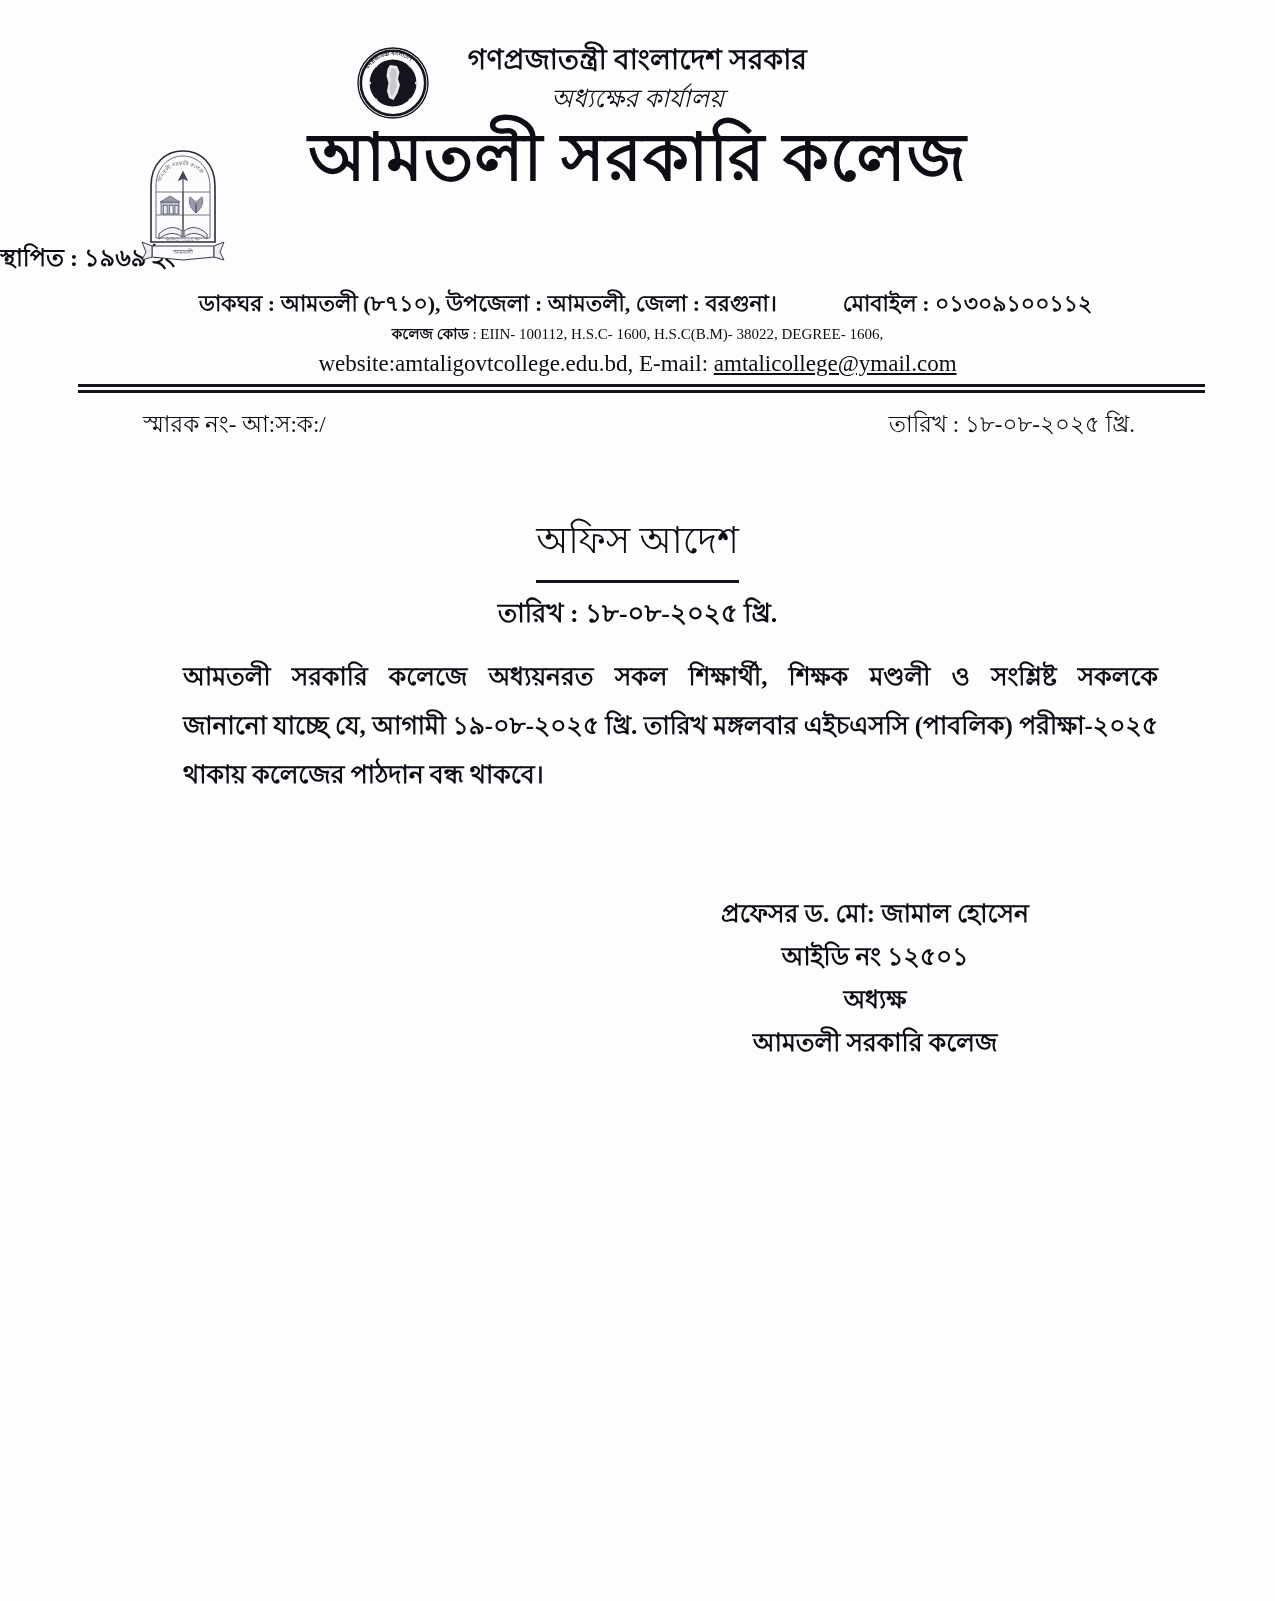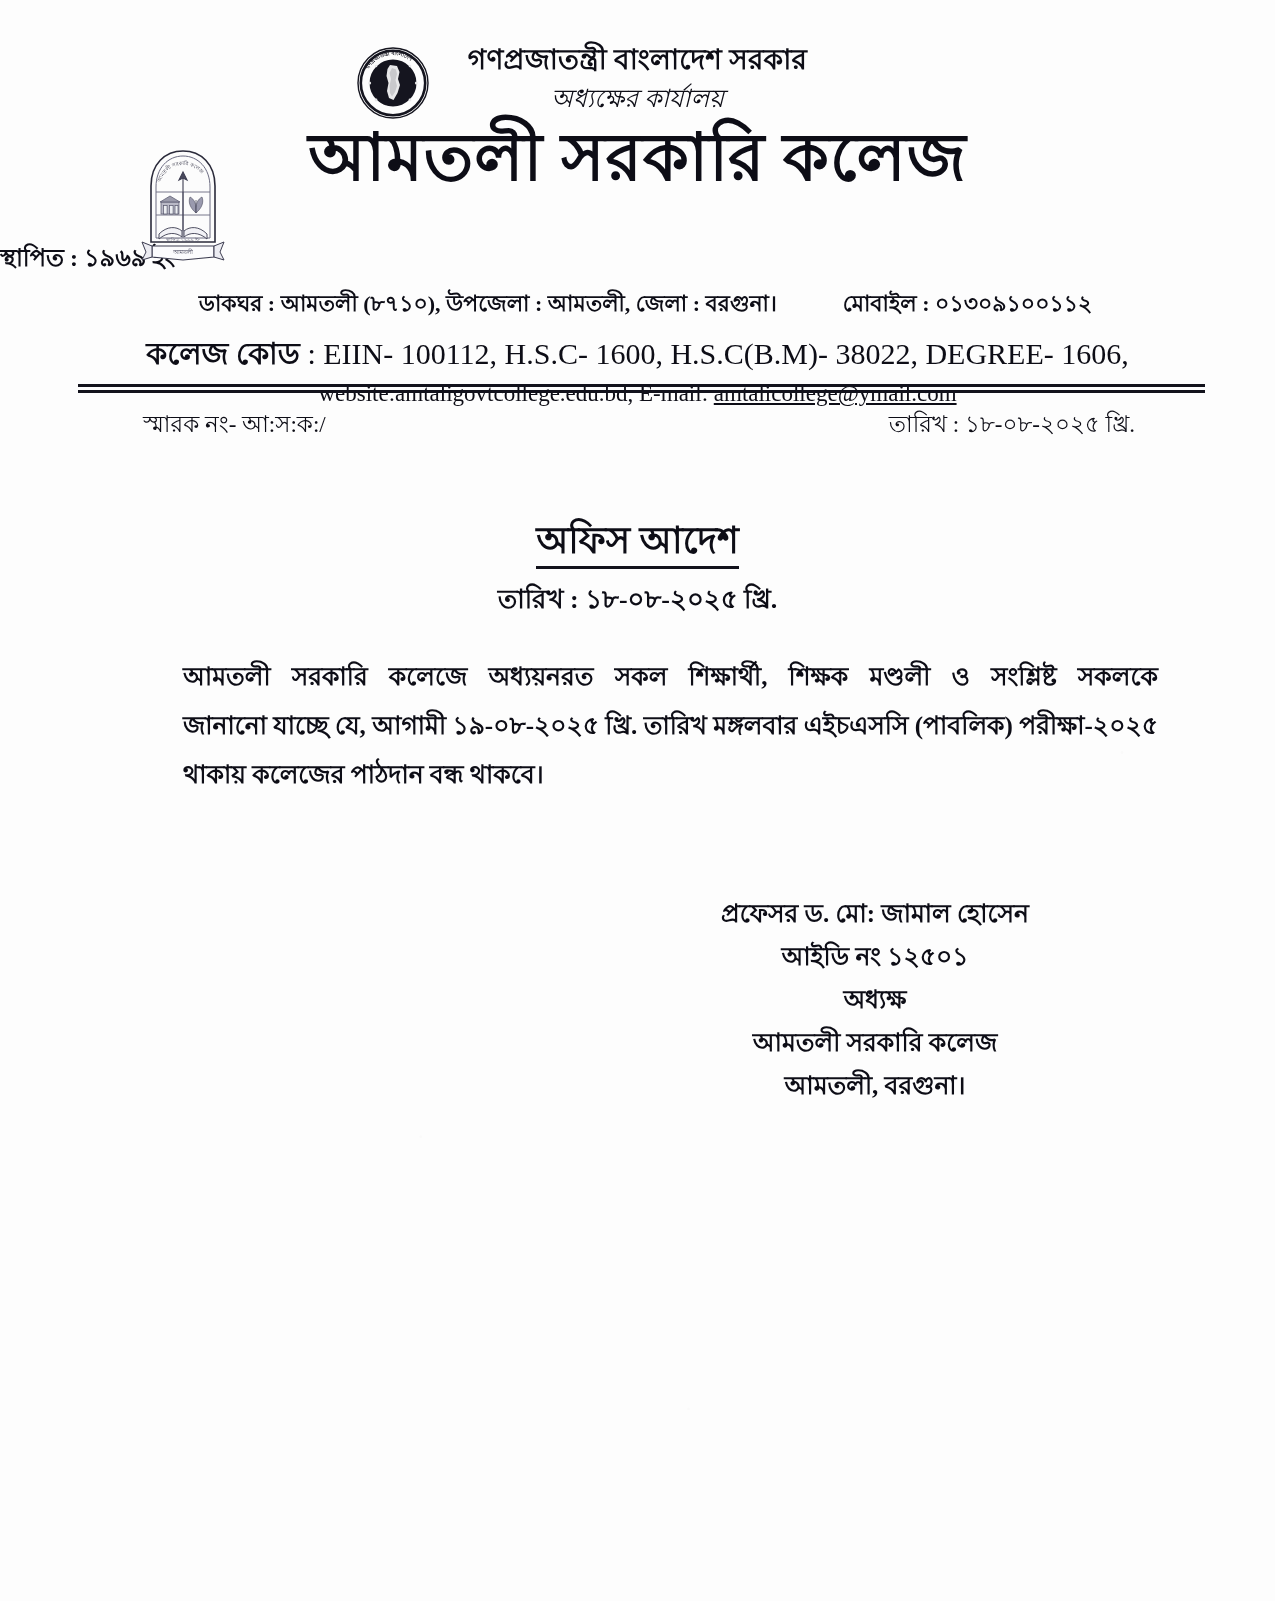--- a/index.html
+++ b/index.html
@@ -99,23 +99,23 @@
     margin-top: 8px;
   }
   .contact-row.addr-row {
     gap: 66px;
     padding-left: 16px;
   }
   .addr-text { font-weight: 700; }
   .mobile-text { font-weight: 700; }
   .code-row {
     text-align: center;
-    font-size: 30px;
+    font-size: 15px;
     line-height: 1.5;
-    margin-top: 10px;
+    margin-top: 2px;
   }
   .code-row .bn { font-weight: 700; }
   .web-row {
     text-align: center;
     font-size: 23px;
     line-height: 1.5;
     margin-top: 1px;
   }
   .email-link {
     text-decoration: underline;
@@ -157,24 +157,24 @@
   .order-block {
     position: absolute;
     left: 0;
     right: 0;
     top: 518px;
     text-align: center;
   }
   .order-title {
     display: inline-block;
     font-size: 37px;
-    font-weight: 700;
+    font-weight: 400;
     line-height: 1.25;
     border-bottom: 3px solid #12121c;
-    padding-bottom: 2px;
+    padding-bottom: 16px;
   }
   .order-date {
     font-size: 26px;
     font-weight: 700;
     margin-top: 10px;
   }
 
   
   .body-block {
     position: absolute;
@@ -348,16 +348,15 @@
       <span class="w">পরীক্ষা-২০২৫</span>
     </div>
     <div class="body-line">থাকায় কলেজের পাঠদান বন্ধ থাকবে।</div>
   </div>
 
   <div class="signature-block">
     <span class="sig-line sig-name">প্রফেসর ড. মো: জামাল হোসেন</span>
     <span class="sig-line">আইডি নং ১২৫০১</span>
     <span class="sig-line">অধ্যক্ষ</span>
     <span class="sig-line">আমতলী সরকারি কলেজ</span>
-    <span class="sig-line">আমতলী, বরগুনা।</span>
   </div>
 
 </div>
 
 </body></html>

